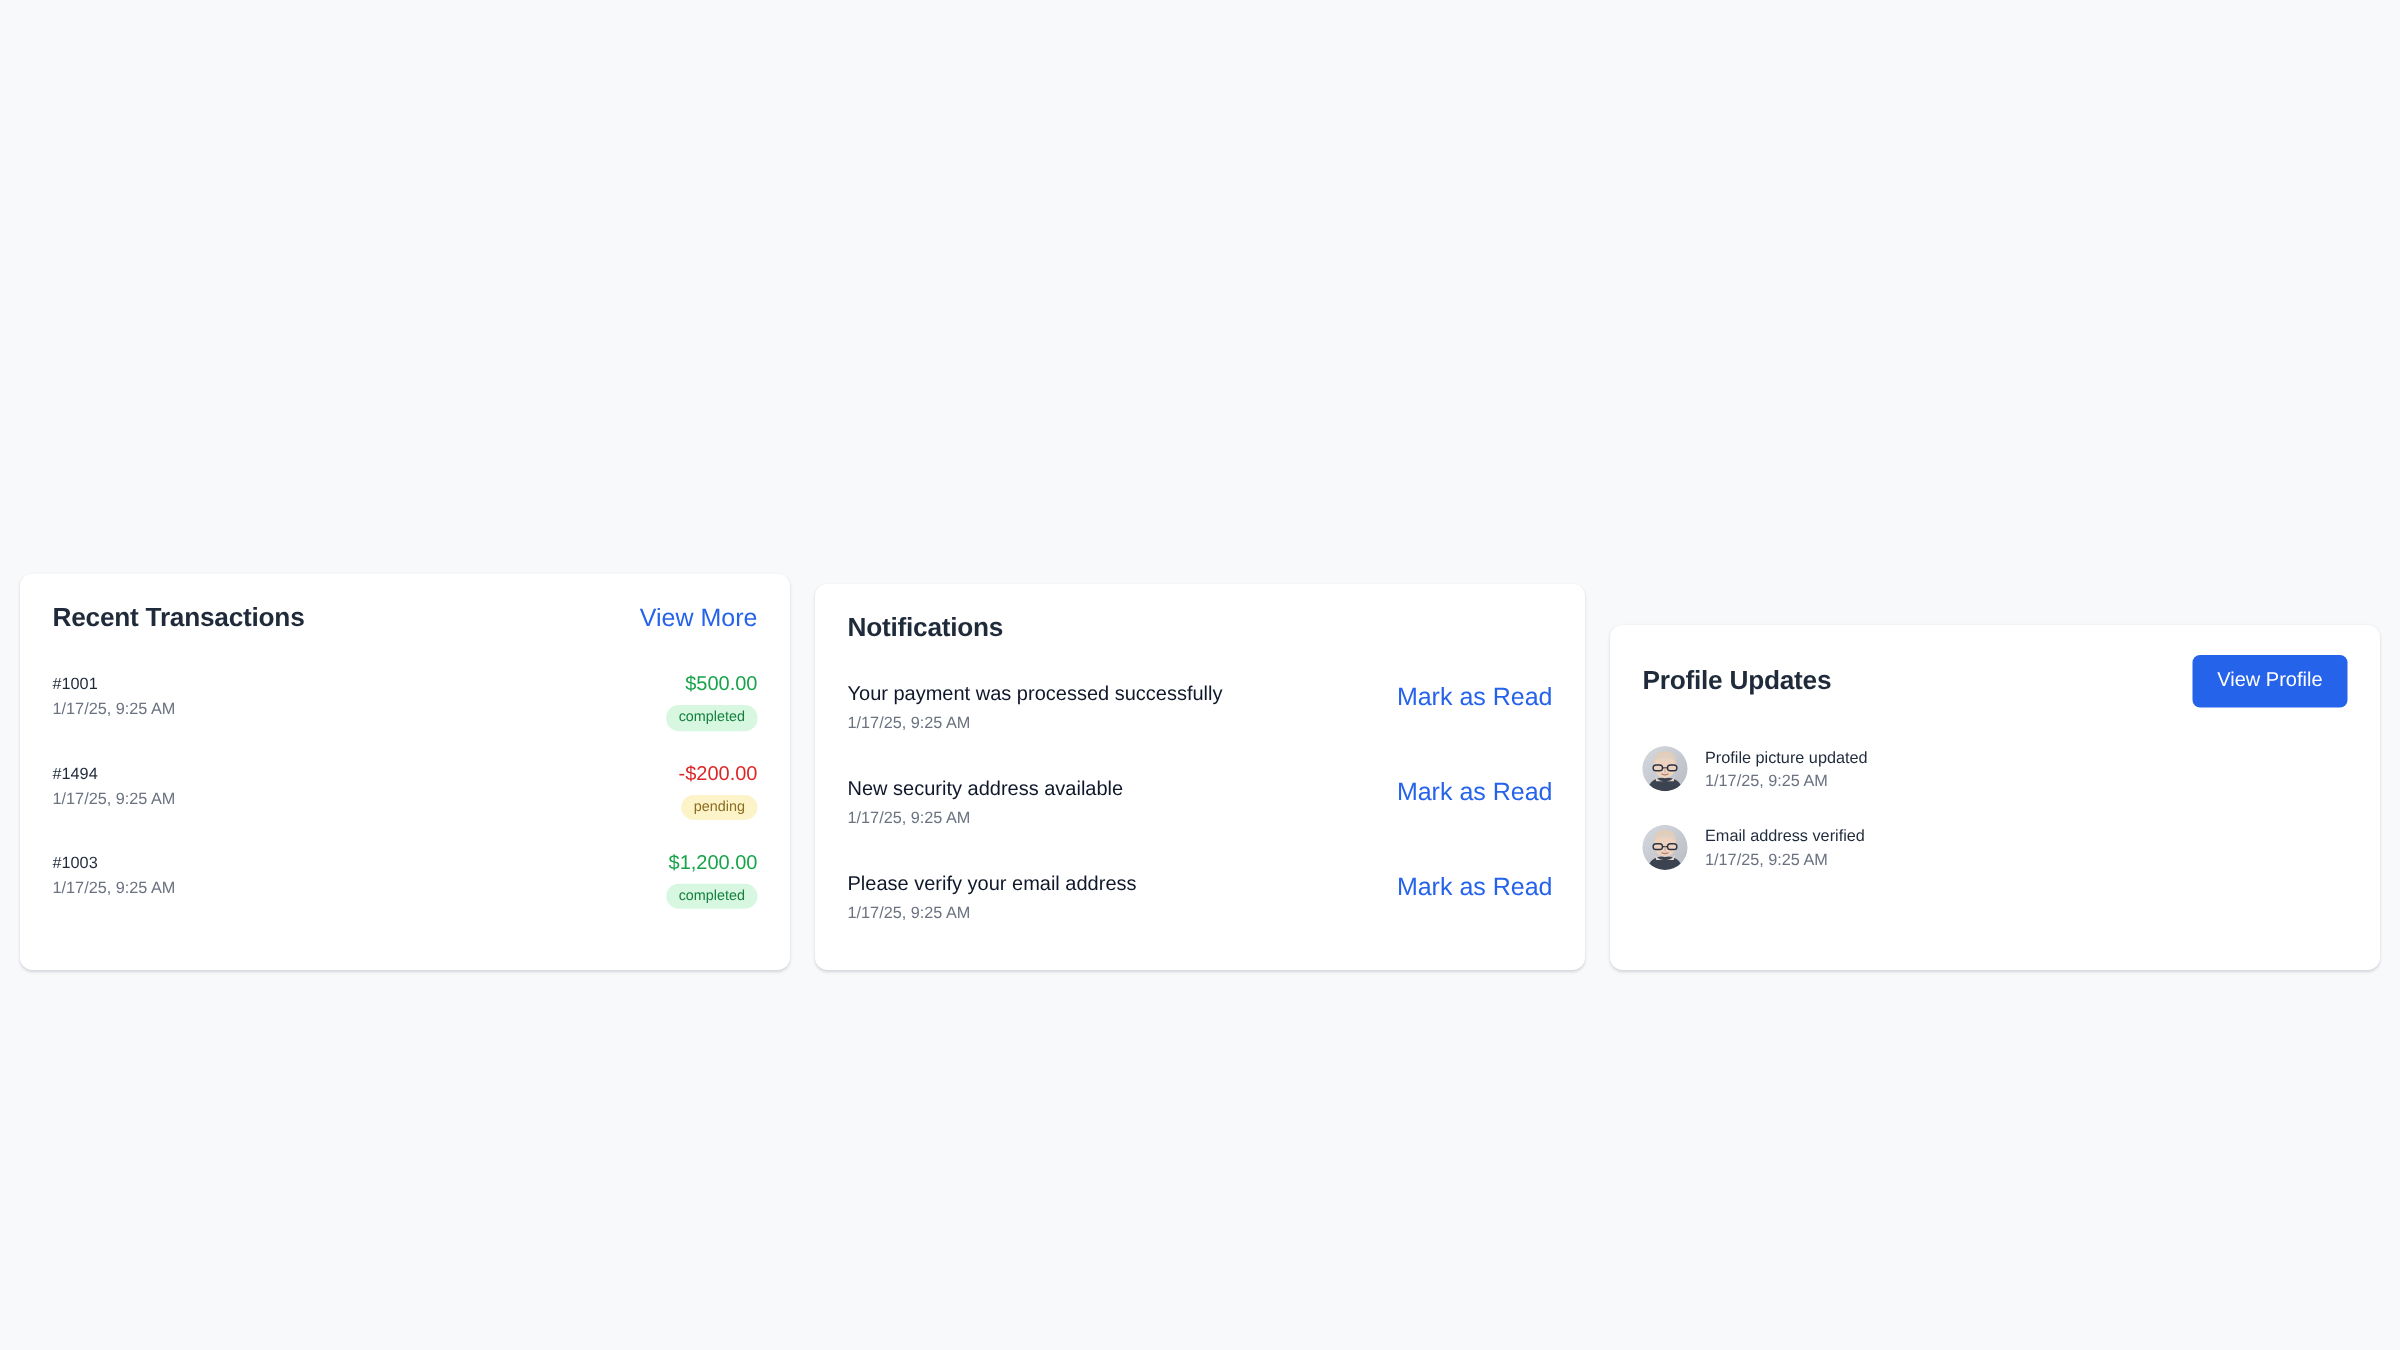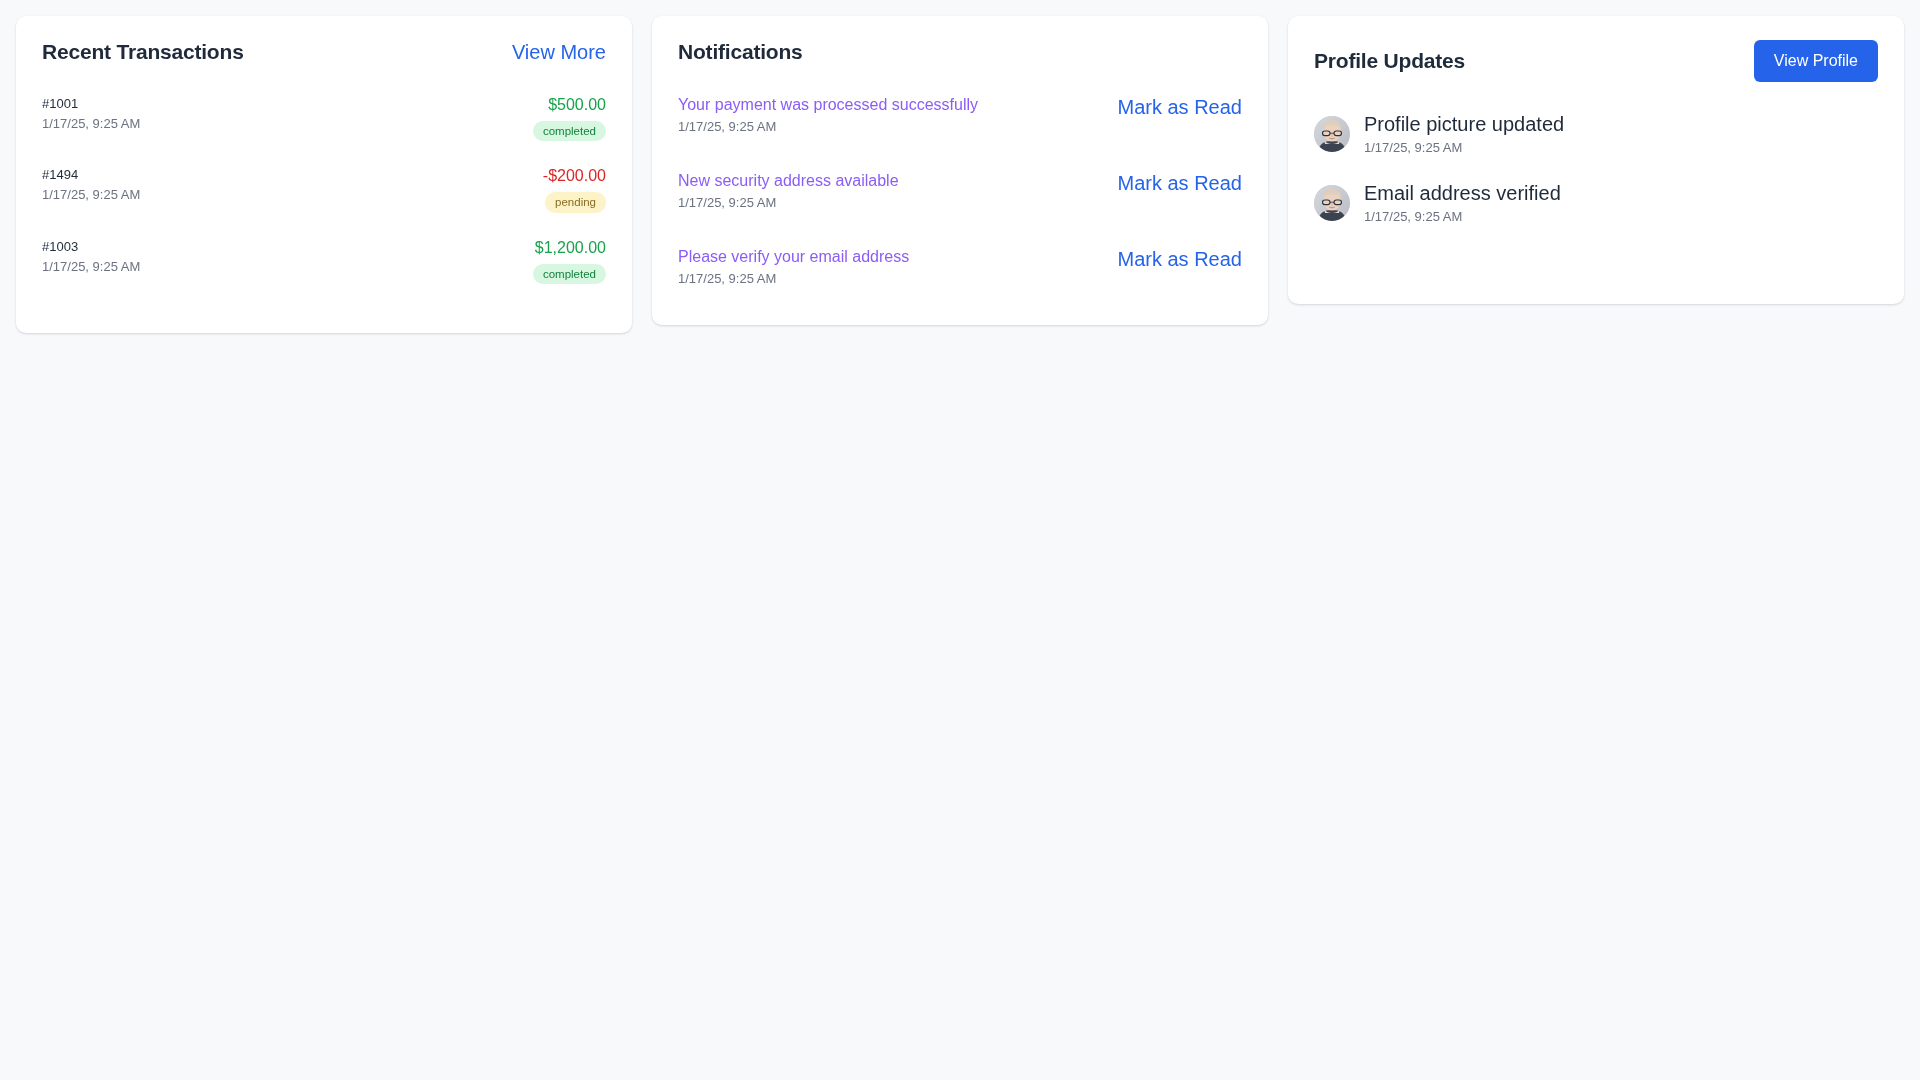--- a/index.html
+++ b/index.html
@@ -11,21 +11,21 @@
     background: #f8f9fb;
     font-family: "Liberation Sans", sans-serif;
     -webkit-font-smoothing: antialiased;
   }
 
   .page {
     width: 1920px;
     height: 792px;
     padding: 16px;
     display: flex;
-    align-items: flex-start;
+    align-items: flex-end;
     gap: 20px;
   }
 
   
   .card {
     background: #ffffff;
     border-radius: 10px;
     box-shadow: 0 1px 3px rgba(16, 24, 40, 0.10), 0 1px 2px rgba(16, 24, 40, 0.06);
     padding: 24px 26px 26px 26px;
     flex: 1 1 0;
@@ -110,21 +110,21 @@
     display: flex;
     align-items: flex-start;
     justify-content: space-between;
     gap: 20px;
     padding: 8px 0 30px 0;
     min-height: 59px;
   }
   .notif-row:last-child { padding-bottom: 6px; }
 
   .notif-left { display: flex; flex-direction: column; gap: 5px; }
-  .notif-msg { font-size: 16px; color: #8b5cf6; }
+  .notif-msg { font-size: 16px; color: #0f172a; }
   .notif-date { font-size: 13px; color: #6b7280; }
 
   
   .profile-head { padding-right: 0; }
   .profile-list { margin-top: 26px; }
 
   .profile-row {
     display: flex;
     align-items: center;
     gap: 14px;
@@ -137,21 +137,21 @@
     height: 36px;
     border-radius: 50%;
     flex: 0 0 36px;
     overflow: hidden;
     background: #c9ccd2;
     display: block;
   }
   .avatar svg { display: block; width: 36px; height: 36px; }
 
   .profile-text { display: flex; flex-direction: column; gap: 4px; }
-  .profile-msg { font-size: 20px; color: #1f2a3a; }
+  .profile-msg { font-size: 13px; color: #1f2a3a; }
   .profile-date { font-size: 13px; color: #6b7280; }
 
   .card-pad-1 { padding-bottom: 42px; }
   .card-pad-3 { padding-bottom: 80px; }
 </style>
 </head>
 <body>
 
 <div class="page">
 

